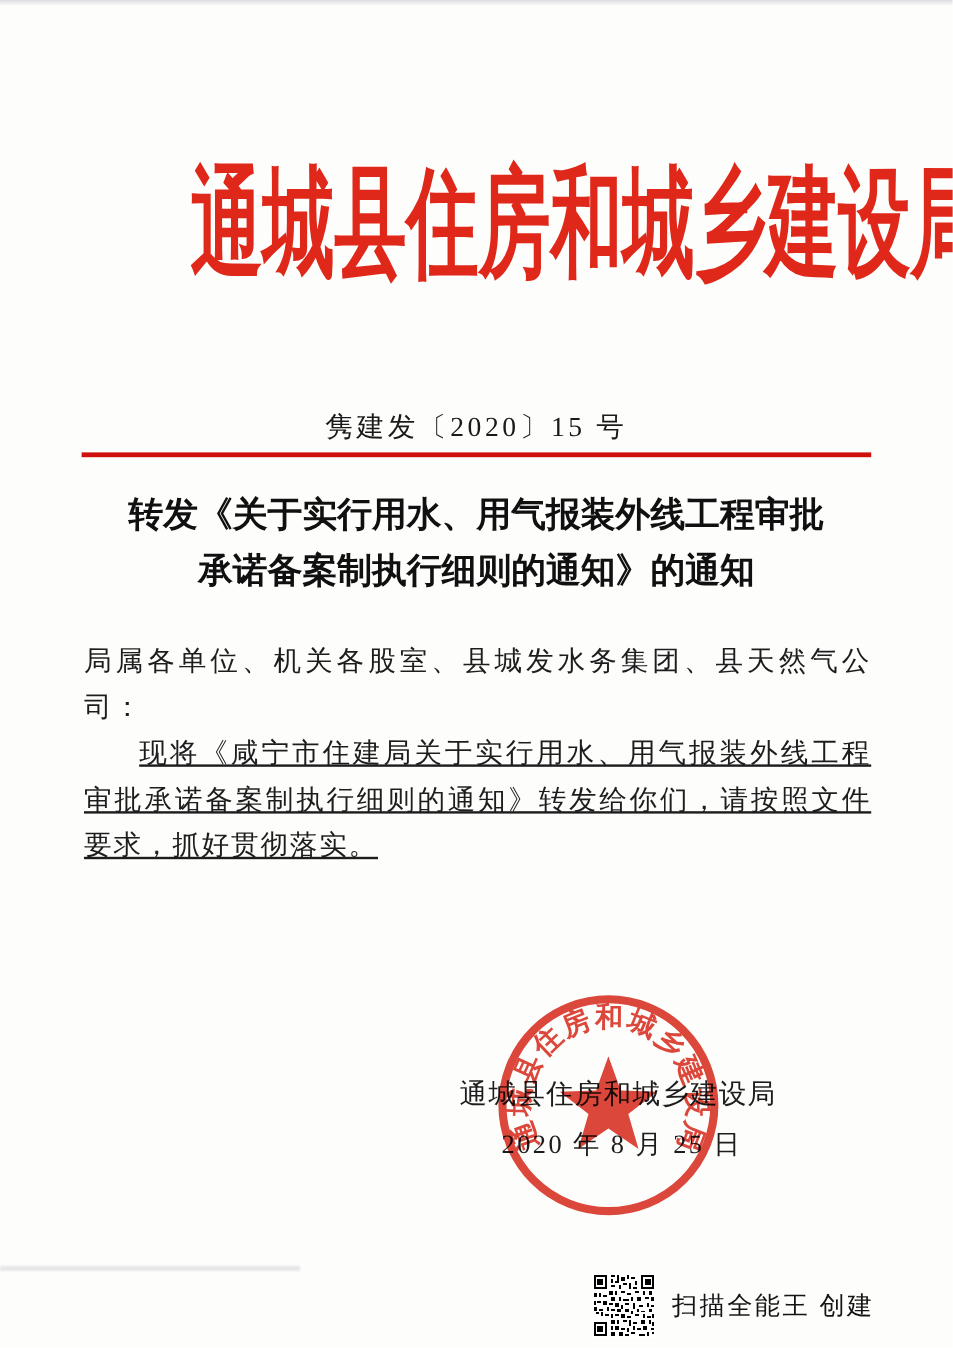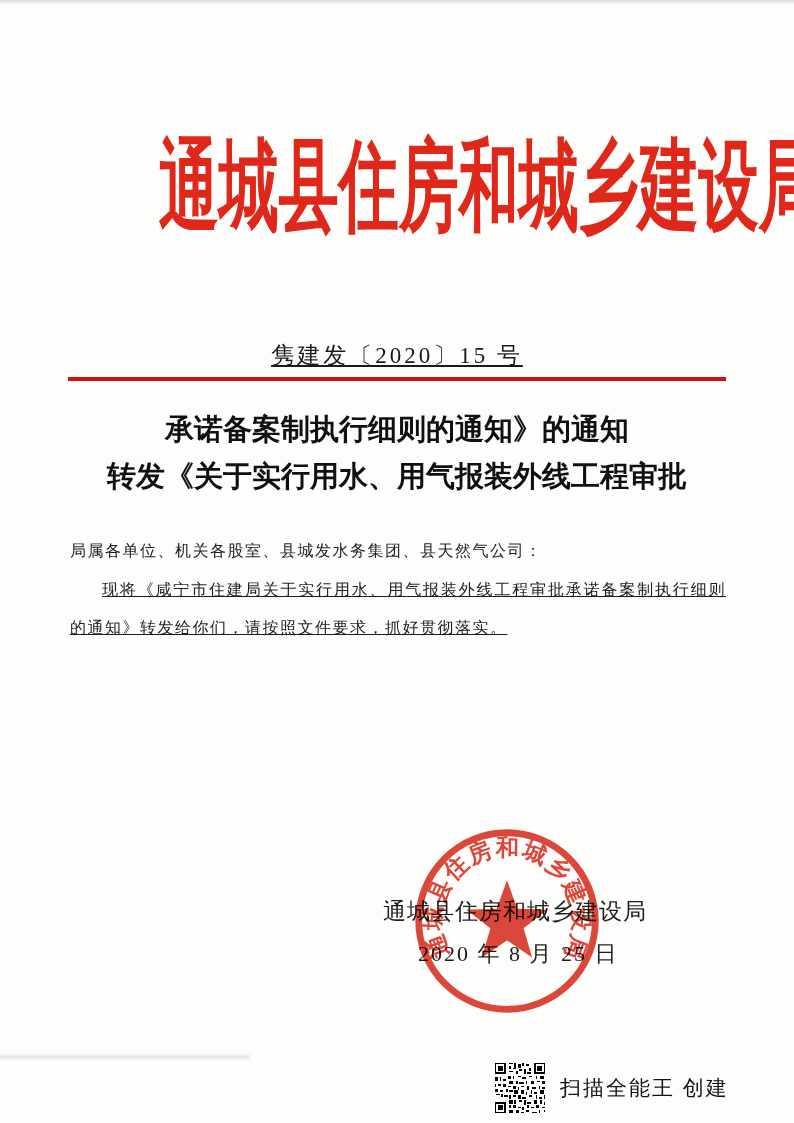--- a/index.html
+++ b/index.html
@@ -15,32 +15,32 @@
   .scan-smudge-bottom{position:absolute;top:1055px;left:0;width:250px;height:4px;
     background:rgba(150,150,155,.22);filter:blur(1px);pointer-events:none;}
 
   .header-red{
     position:absolute;top:112px;left:0;width:794px;text-align:center;
     font-size:100px;line-height:150px;font-weight:900;color:#e0281a;
     white-space:nowrap;transform:scaleX(0.60);transform-origin:50% 50%;
   }
   .doc-number{
     position:absolute;top:340px;left:0;width:794px;text-align:center;
-    font-size:23px;letter-spacing:3px;color:#1a1a1a;text-decoration:underline;
+    font-size:23px;letter-spacing:3px;color:#1a1a1a;
   }
   .red-rule{
     position:absolute;top:377px;left:68px;width:658px;height:4px;background:#cf100d;
   }
   .doc-title{
     position:absolute;top:406px;left:40px;width:714px;text-align:center;
     font-size:29px;line-height:47px;font-weight:bold;color:#101010;
   }
   .content{
     position:absolute;top:532px;left:70px;width:656px;
-    font-size:16px;line-height:38.5px;letter-spacing:1.5px;text-align:justify;
+    font-size:23px;line-height:38.5px;letter-spacing:1.5px;text-align:justify;
     color:#1d1d1d;
   }
   .content p{margin:0;}
   .content .para{text-indent:2em;text-decoration:underline;}
   .content .attachment{margin-top:48px;text-indent:2em;}
 
   .signature-org{
     position:absolute;top:896px;left:383px;font-size:23px;letter-spacing:1px;color:#1d1d1d;
     white-space:nowrap;
   }
@@ -71,22 +71,22 @@
   <div class="scan-edge-top"></div>
   <div class="scan-smudge-bottom"></div>
 
   <div class="header-red">通城县住房和城乡建设局文件</div>
 
   <div class="doc-number">隽建发〔2020〕15 号</div>
 
   <div class="red-rule"></div>
 
   <div class="doc-title">
+    <div>转发《关于实行用水、用气报装外线工程审批</div>
     <div>承诺备案制执行细则的通知》的通知</div>
-    <div>转发《关于实行用水、用气报装外线工程审批</div>
   </div>
 
   <div class="content">
     <p class="recipients">局属各单位、机关各股室、县城发水务集团、县天然气公司：</p>
     <p class="para">现将《咸宁市住建局关于实行用水、用气报装外线工程审批承诺备案制执行细则的通知》转发给你们，请按照文件要求，抓好贯彻落实。</p>
   </div>
 
   <div class="signature-org">通城县住房和城乡建设局</div>
   <div class="signature-date">2020 年 8 月 25 日</div>
 

